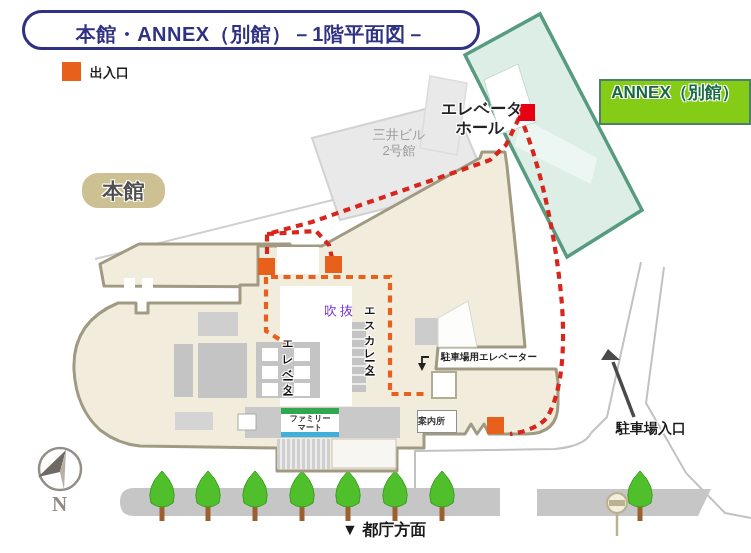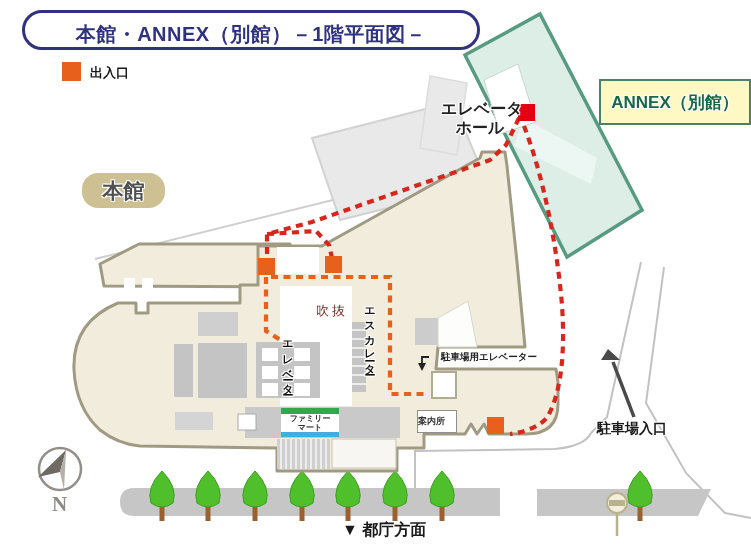--- a/index.html
+++ b/index.html
@@ -8,34 +8,34 @@
   #map-svg{position:absolute;left:0;top:0;}
   .lbl{position:absolute;font-weight:bold;color:#1a1a1a;white-space:nowrap;
        text-shadow:-1px -1px 0 #fff,1px -1px 0 #fff,-1px 1px 0 #fff,1px 1px 0 #fff,0 0 3px #fff;}
   #title-box{position:absolute;left:22px;top:10px;width:452px;height:34px;
              border:3.5px solid #2f3282;border-radius:22px;background:#fff;
              display:flex;align-items:center;justify-content:center;}
   #title-box span{color:#2f3282;font-weight:bold;font-size:20px;letter-spacing:.5px;margin-top:9px;}
   #legend-swatch{position:absolute;left:62px;top:62px;width:19px;height:19px;}
   #legend-label{left:90px;top:64px;font-size:13px;}
   #annex-box{position:absolute;left:599px;top:79px;width:148px;height:42px;
-             background:#fef9c3;border:2px solid #4d8068;display:flex;align-items:center;justify-content:center;}
+             background:#84cc16;border:2px solid #4d8068;display:flex;justify-content:center;}
   #annex-box span{color:#176944;font-weight:bold;font-size:17px;
                   text-shadow:-1px -1px 0 #fff,1px -1px 0 #fff,-1px 1px 0 #fff,1px 1px 0 #fff;}
   #honkan-box{position:absolute;left:82px;top:173px;width:83px;height:35px;background:#cdc193;
               display:flex;align-items:center;justify-content:center;border-radius:16px;}
   #honkan-box span{color:#4f4f4f;font-weight:bold;font-size:21px;
                    text-shadow:-1px -1px 0 #fff,1px -1px 0 #fff,-1px 1px 0 #fff,1px 1px 0 #fff;}
   #koshu-label{left:193px;top:198px;font-size:15px;}
   #tocho-label{left:342px;top:520px;font-size:16px;}
-  #parking-entrance-label{left:597px;top:420px;font-size:14px;}
+  #parking-entrance-label{left:616px;top:420px;font-size:14px;}
   #mitsui-label{left:353px;top:127px;width:92px;text-align:center;font-size:13px;font-weight:normal;
                 color:#9a9a9a;line-height:1.25;text-shadow:none;}
   #elevator-hall-label{left:441px;top:99px;width:78px;text-align:center;font-size:16px;line-height:1.2;color:#222;}
-  #fukinuke-label{left:316px;top:302px;font-size:13px;font-weight:normal;color:#7f1d1d;letter-spacing:3px;text-shadow:none;}
+  #fukinuke-label{left:324px;top:302px;font-size:13px;font-weight:normal;color:#6d28d9;letter-spacing:3px;text-shadow:none;}
   .vtext{writing-mode:vertical-rl;text-orientation:mixed;font-size:11px;letter-spacing:1px;color:#111;}
   #escalator-label{left:362px;top:301px;height:98px;}
   #elevator-label{left:280px;top:334px;height:84px;}
   #parking-elevator-label{left:429px;top:351px;font-size:9.5px;color:#222;padding-left:12px;}
   #annai-box{position:absolute;left:417px;top:410px;width:38px;height:21px;background:#fff;
              border:1.5px solid #8f8f8f;display:flex;align-items:center;justify-content:flex-start;}
   #annai-box span{font-size:9px;font-weight:bold;color:#333;}
   #fm-label{left:281px;top:414px;width:58px;text-align:center;font-size:8px;line-height:1.15;
             color:#333;text-shadow:none;}
   #compass-n{left:52px;top:492px;font-size:21px;color:#8f8a84;font-family:"Liberation Serif","DejaVu Serif",serif;}
@@ -212,20 +212,24 @@
 
 <div id="legend-swatch" style="background: rgb(232, 97, 28);"></div>
 <div id="legend-label" class="lbl">出入口</div>
 
 <div id="annex-box">
   <span>ANNEX（別館）</span>
 </div>
 <div id="honkan-box">
   <span>本館</span>
 </div>
+<div id="mitsui-label" class="lbl">
+  <div>三井ビル</div>
+  <div>2号館</div>
+</div>
 
 <div id="tocho-label" class="lbl">▼ 都庁方面</div>
 <div id="parking-entrance-label" class="lbl">駐車場入口</div>
 
 <div id="elevator-hall-label" class="lbl">
   <div>エレベータ</div>
   <div>ホール</div>
 </div>
 <div id="fukinuke-label" class="lbl">吹抜</div>
 <div id="escalator-label" class="lbl vtext">エスカレーター</div>

